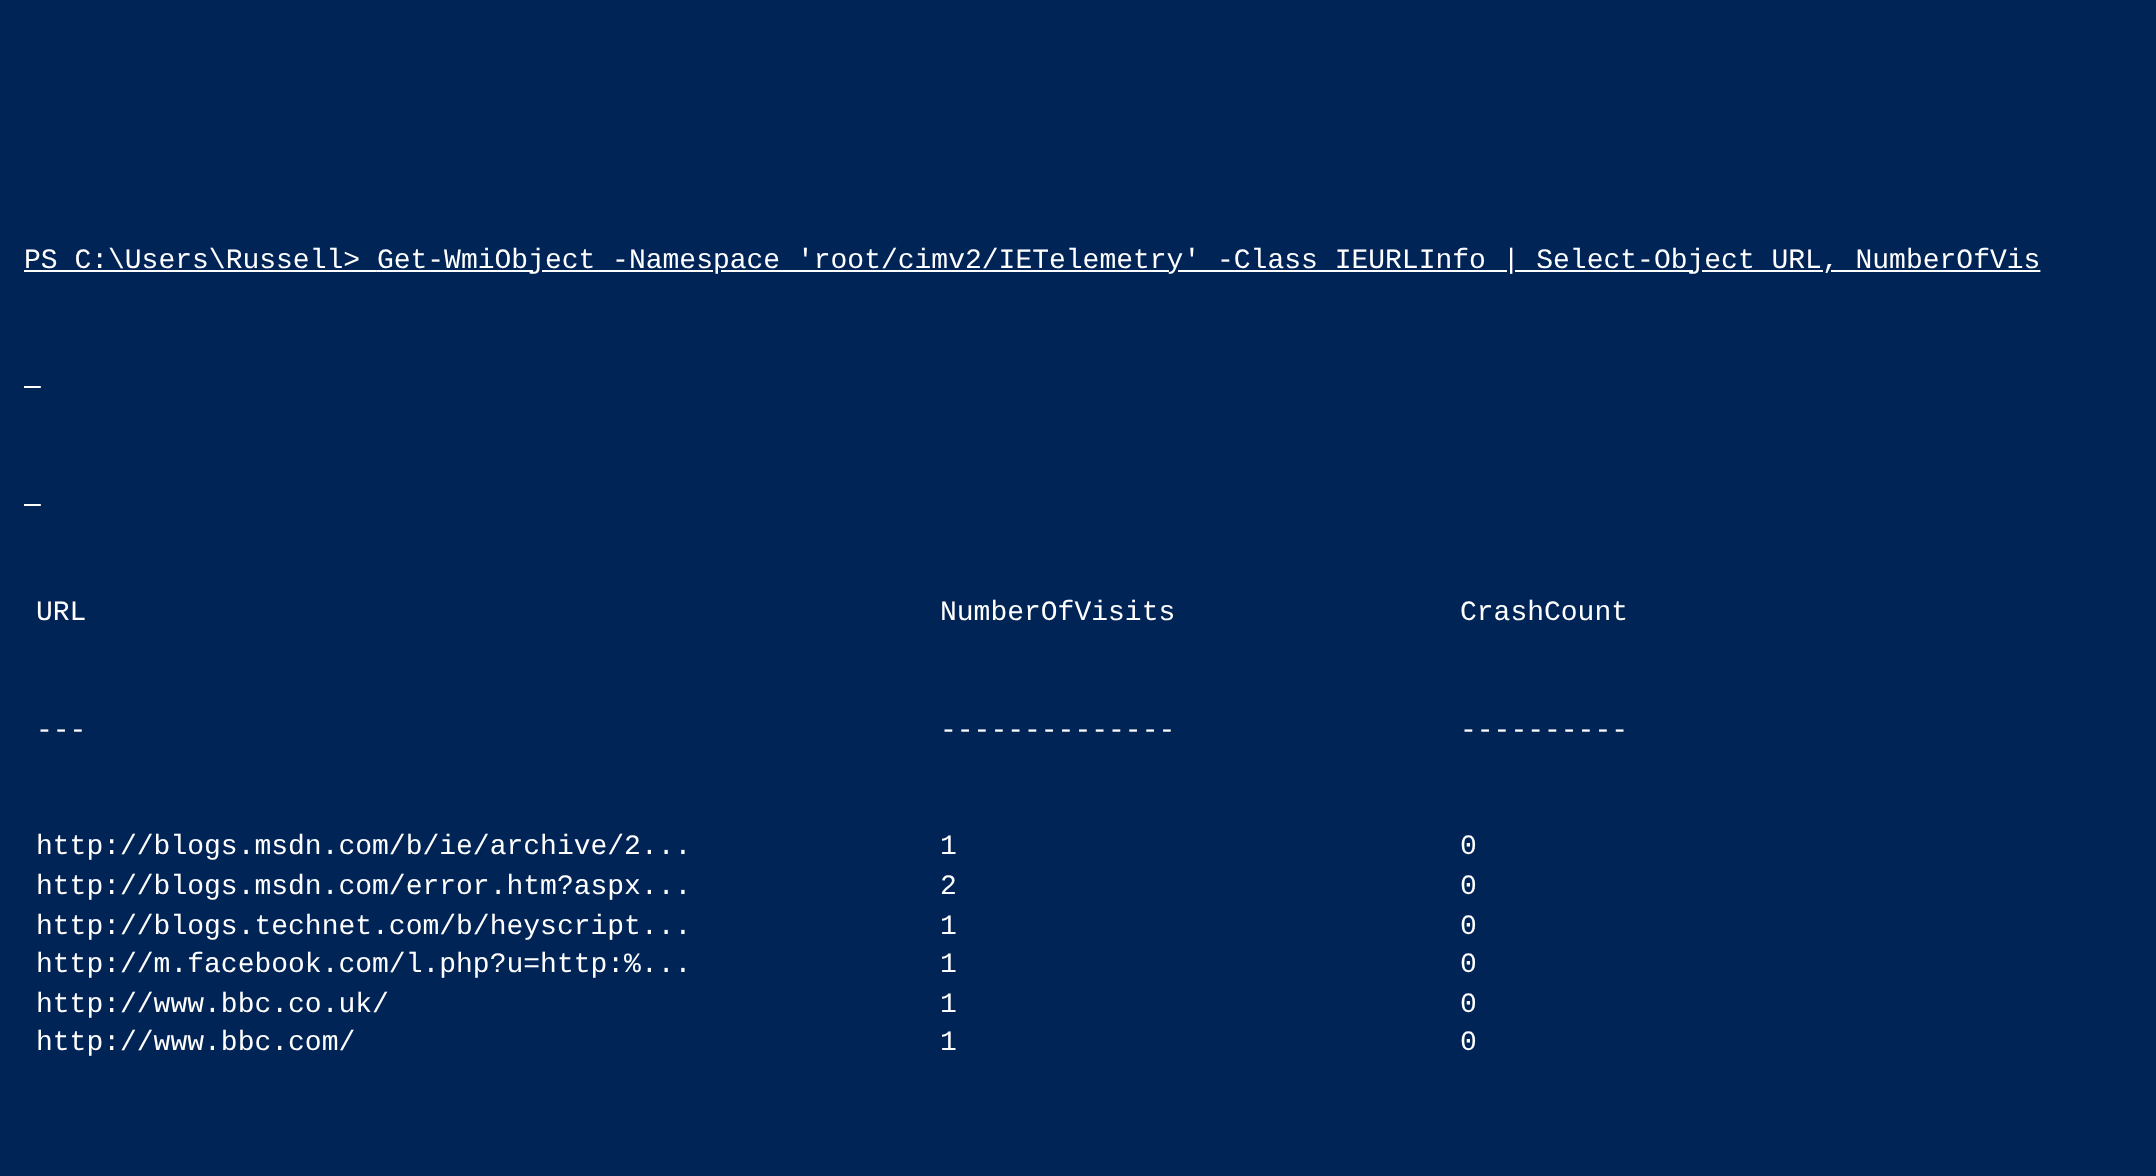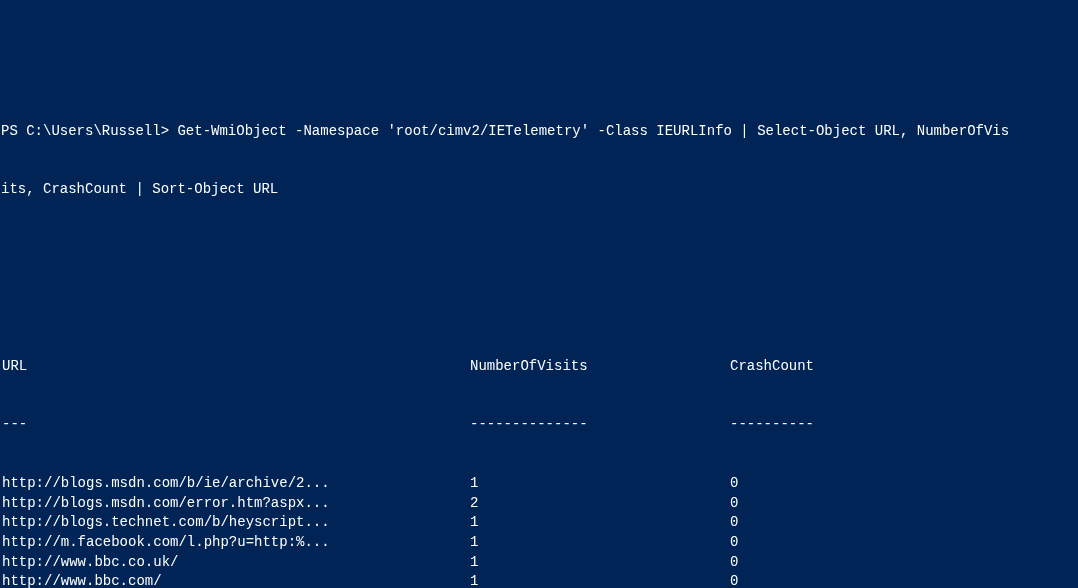--- a/index.html
+++ b/index.html
@@ -17,44 +17,44 @@
     }
     .terminal {
       width: 100%;
     }
     .row {
       display: flex;
       width: 100%;
     }
     .col-url {
       width: 470px;
-      padding-left: 2px;
+      padding-left: 18px;
       overflow: hidden;
     }
     .col-visits {
       width: 260px;
       padding-right: 10px;
     }
     .col-crash {
       flex: 1;
       text-align: left;
       padding-right: 6px;
     }
     .prompt-line {
-      padding-left: 1px;
+      padding-left: 12px;
+      text-decoration: underline;
     }
   </style>
 </head>
 <body>
 
 
 
 <div class="terminal">
   <div class="prompt-line"><span>PS C:\Users\Russell&gt; </span><span>Get-WmiObject -Namespace 'root/cimv2/IETelemetry' -Class IEURLInfo | Select-Object URL, NumberOfVis</span></div>
-  <div class="prompt-line">its, CrashCount | Sort-Object URL</div>
   <div class="prompt-line">&nbsp;</div>
   <div class="prompt-line">&nbsp;</div>
   <div class="row">
     <div class="col-url">URL</div>
     <div class="col-visits">NumberOfVisits</div>
     <div class="col-crash">CrashCount</div>
   </div>
   <div class="row">
     <div class="col-url">---</div>
     <div class="col-visits">--------------</div>

